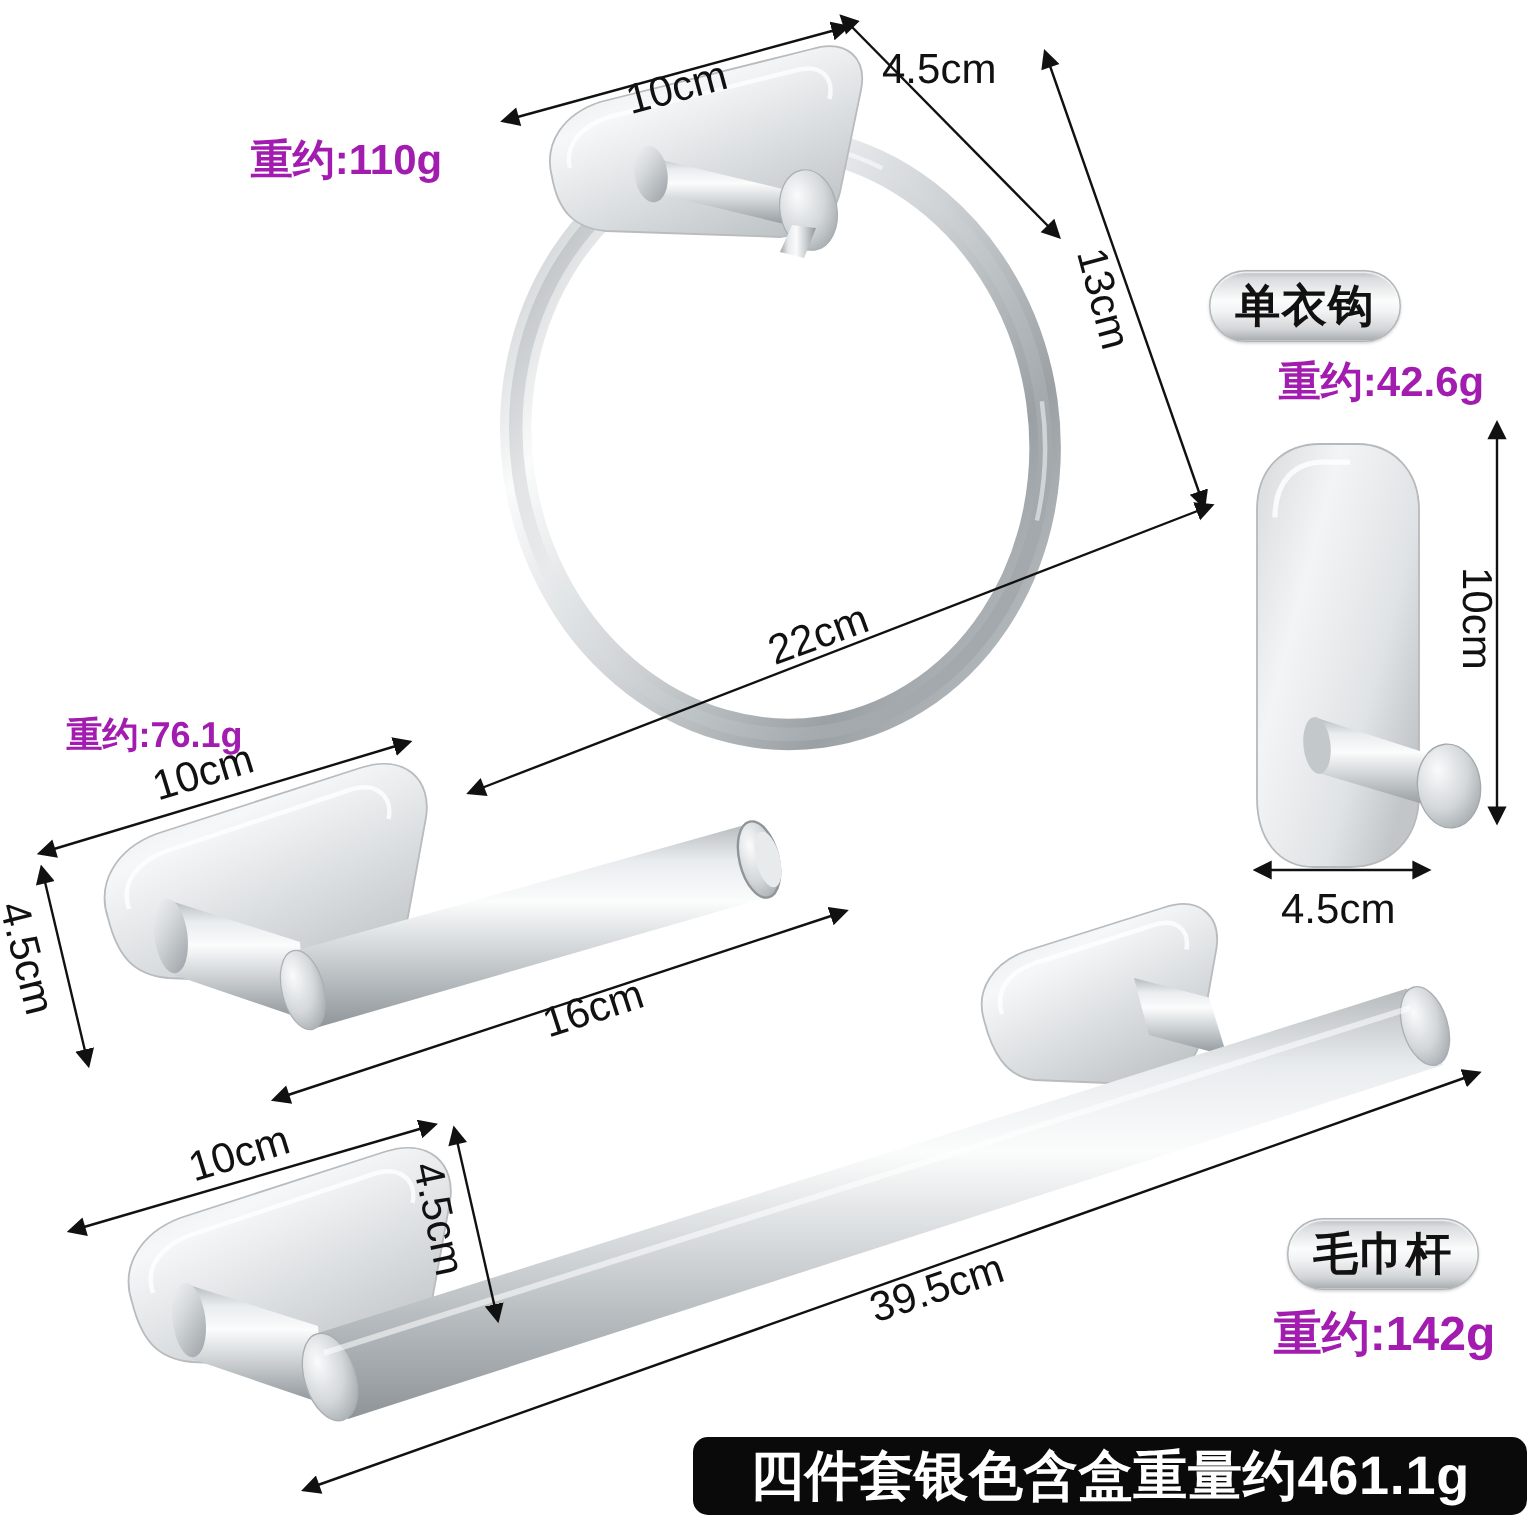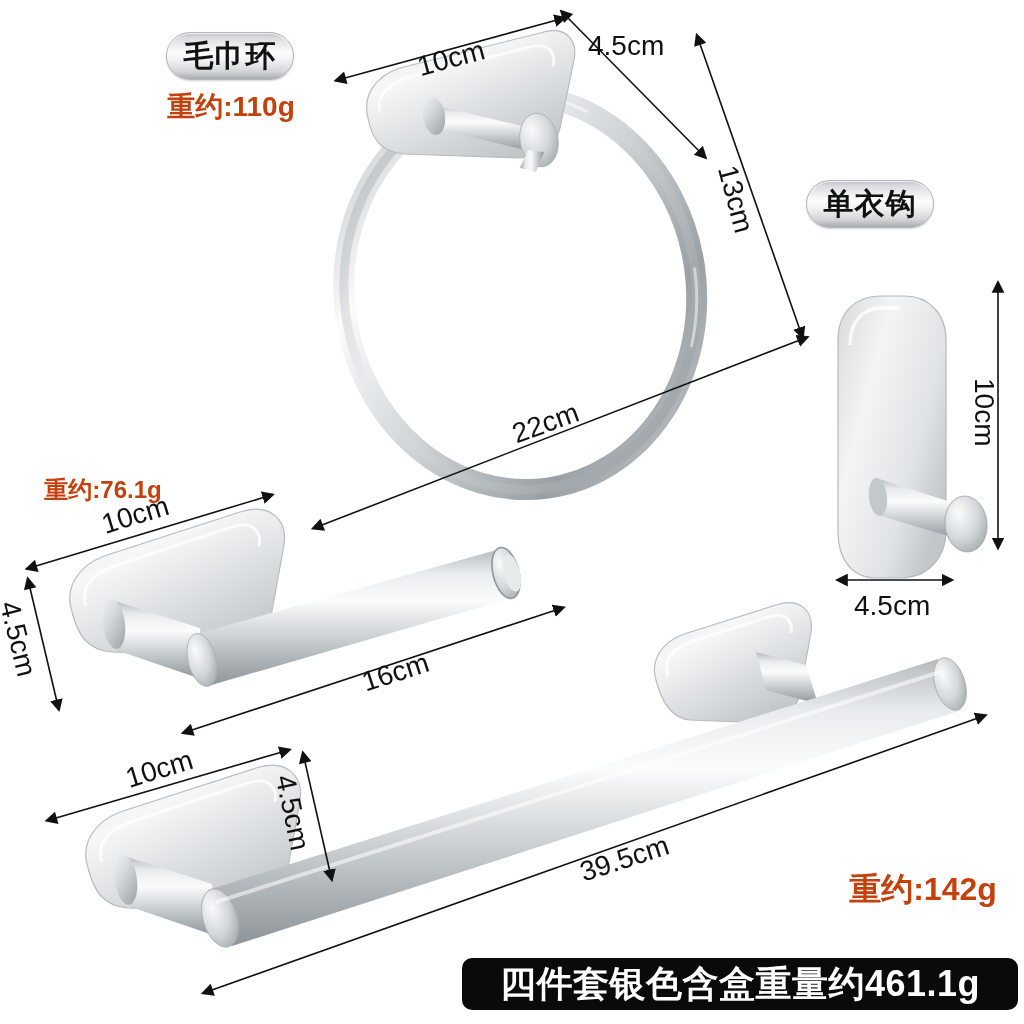--- a/index.html
+++ b/index.html
@@ -38,21 +38,21 @@
     border: 1px solid #b3b6b8;
     box-shadow: 0 1px 2px rgba(0,0,0,0.18),
                 inset 0 1px 1px rgba(255,255,255,0.85);
     color: #111;
     font-weight: bold;
     letter-spacing: 1px;
     white-space: nowrap;
   }
   .weight {
     position: absolute;
-    color: #c2410c;
+    color: #a21caf;
     font-weight: bold;
     white-space: nowrap;
     text-align: center;
   }
 
   
   .dim {
     position: absolute;
     color: #111;
     font-weight: normal;
@@ -224,35 +224,38 @@
       <ellipse cx="950" cy="684" rx="15" ry="27" fill="url(#capR)" stroke="#a9afb3" stroke-width="0.9" transform="rotate(-17 950 684)"></ellipse>
       <path d="M216,902 L940,672" fill="none" stroke="#ffffff" stroke-width="4" opacity="0.55"></path>
     </g>
     <g stroke="#111" stroke-width="1.6" fill="none">
       <line x1="56" y1="818" x2="282" y2="752" marker-start="url(#arrowStart)" marker-end="url(#arrowEnd)"></line>
       <line x1="305" y1="762" x2="330" y2="872" marker-start="url(#arrowStart)" marker-end="url(#arrowEnd)"></line>
       <line x1="212" y1="990" x2="978" y2="718" marker-start="url(#arrowStart)" marker-end="url(#arrowEnd)"></line>
     </g>
   </svg>
 
-  <div class="pill" style="left:166px; top:32px; width:126px; height:46px; font-size:30px;">
-    <span>毛巾环</span>
-  </div>
   <div class="weight" style="left:156px; top:88px; width:150px; font-size:28px;">
     <span>重约:110g</span>
   </div>
 
   <div class="pill" style="left:806px; top:180px; width:126px; height:46px; font-size:30px;">
     <span>单衣钩</span>
   </div>
+  <div class="weight" style="left:838px; top:236px; width:166px; font-size:28px;">
+    <span>重约:42.6g</span>
+  </div>
 
   <div class="weight" style="left:20px; top:474px; width:166px; font-size:24px;">
     <span>重约:76.1g</span>
   </div>
 
+  <div class="pill" style="left:858px; top:812px; width:126px; height:46px; font-size:30px;">
+    <span>毛巾杆</span>
+  </div>
   <div class="weight" style="left:848px; top:868px; width:150px; font-size:32px;">
     <span>重约:142g</span>
   </div>
 
   <div class="dim" style="left:414px; top:52px; font-size:28px; transform:rotate(-15deg);">
     <span>10cm</span>
   </div>
   <div class="dim" style="left:588px; top:30px; font-size:28px; transform:rotate(0deg);">
     <span>4.5cm</span>
   </div>

